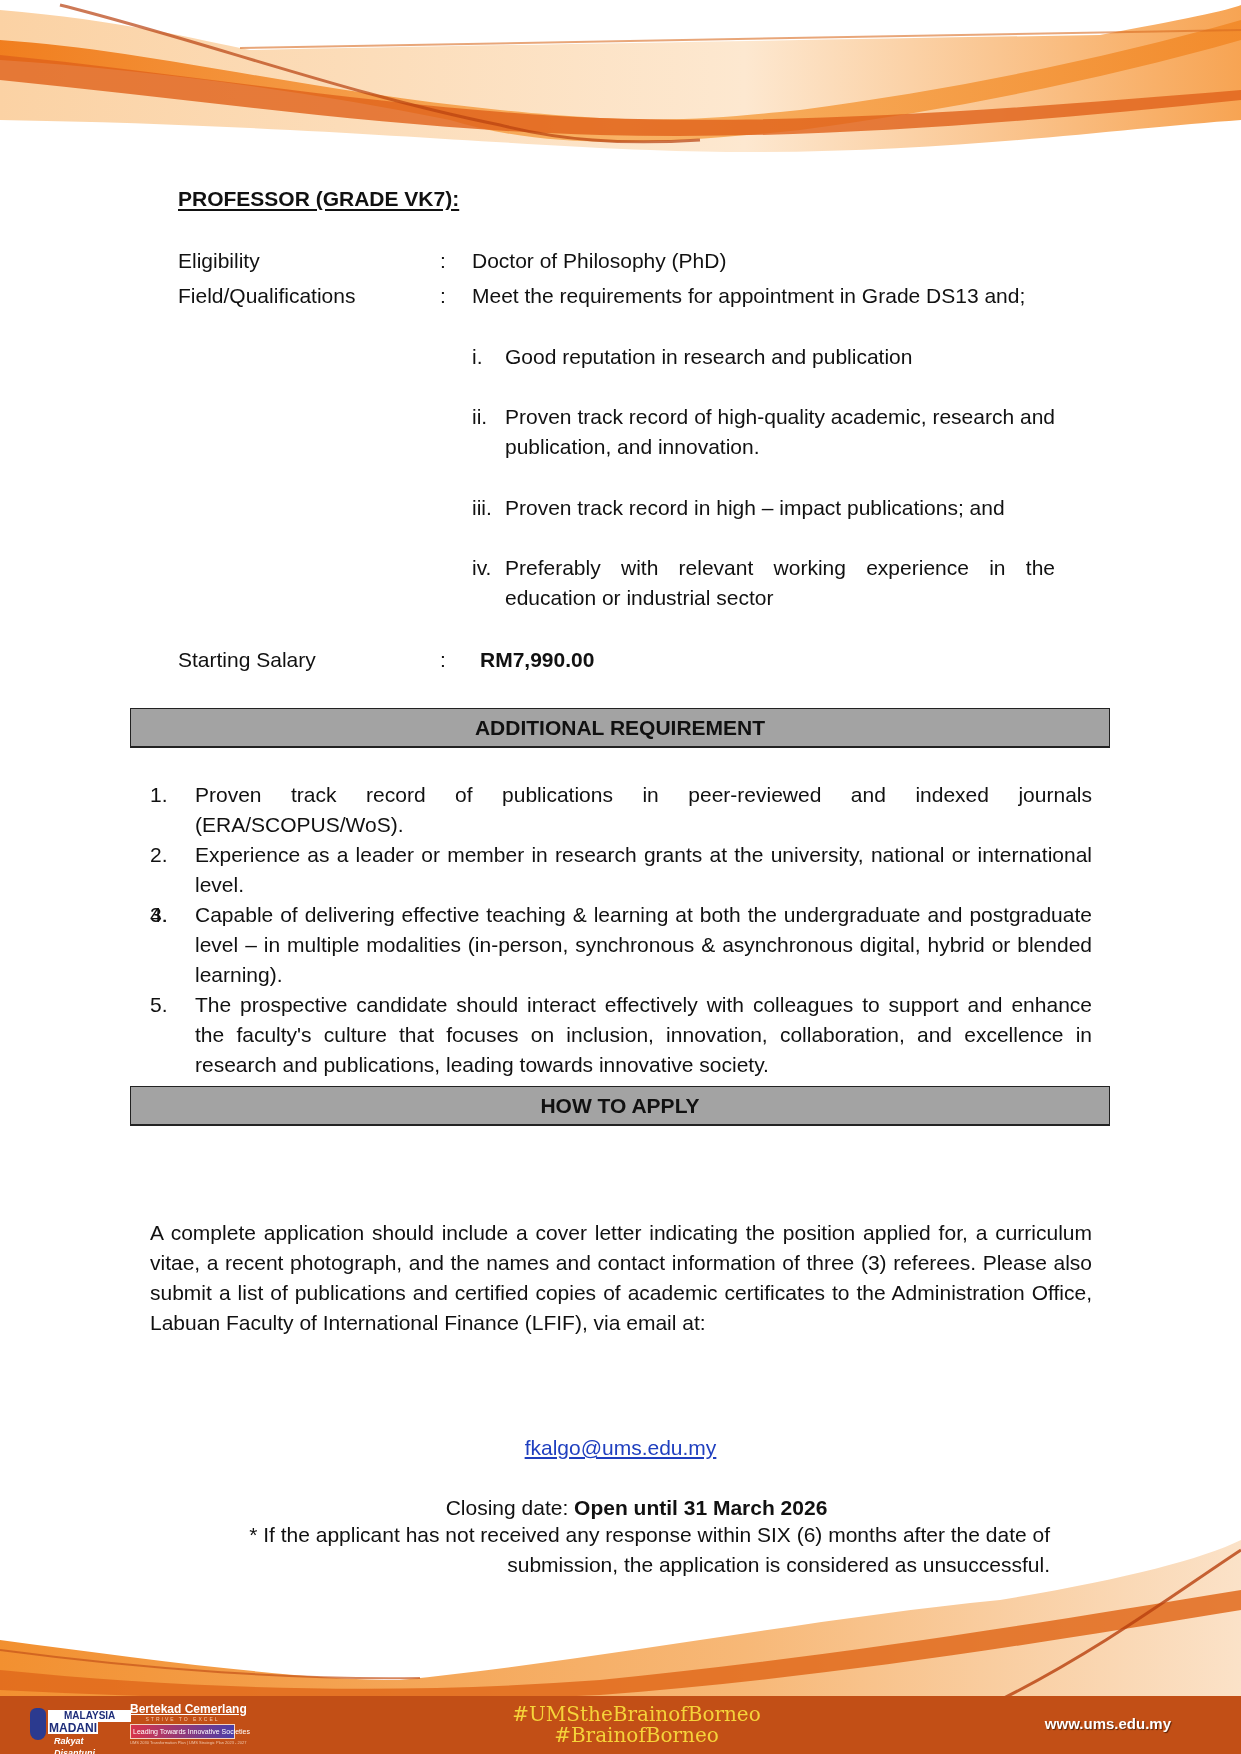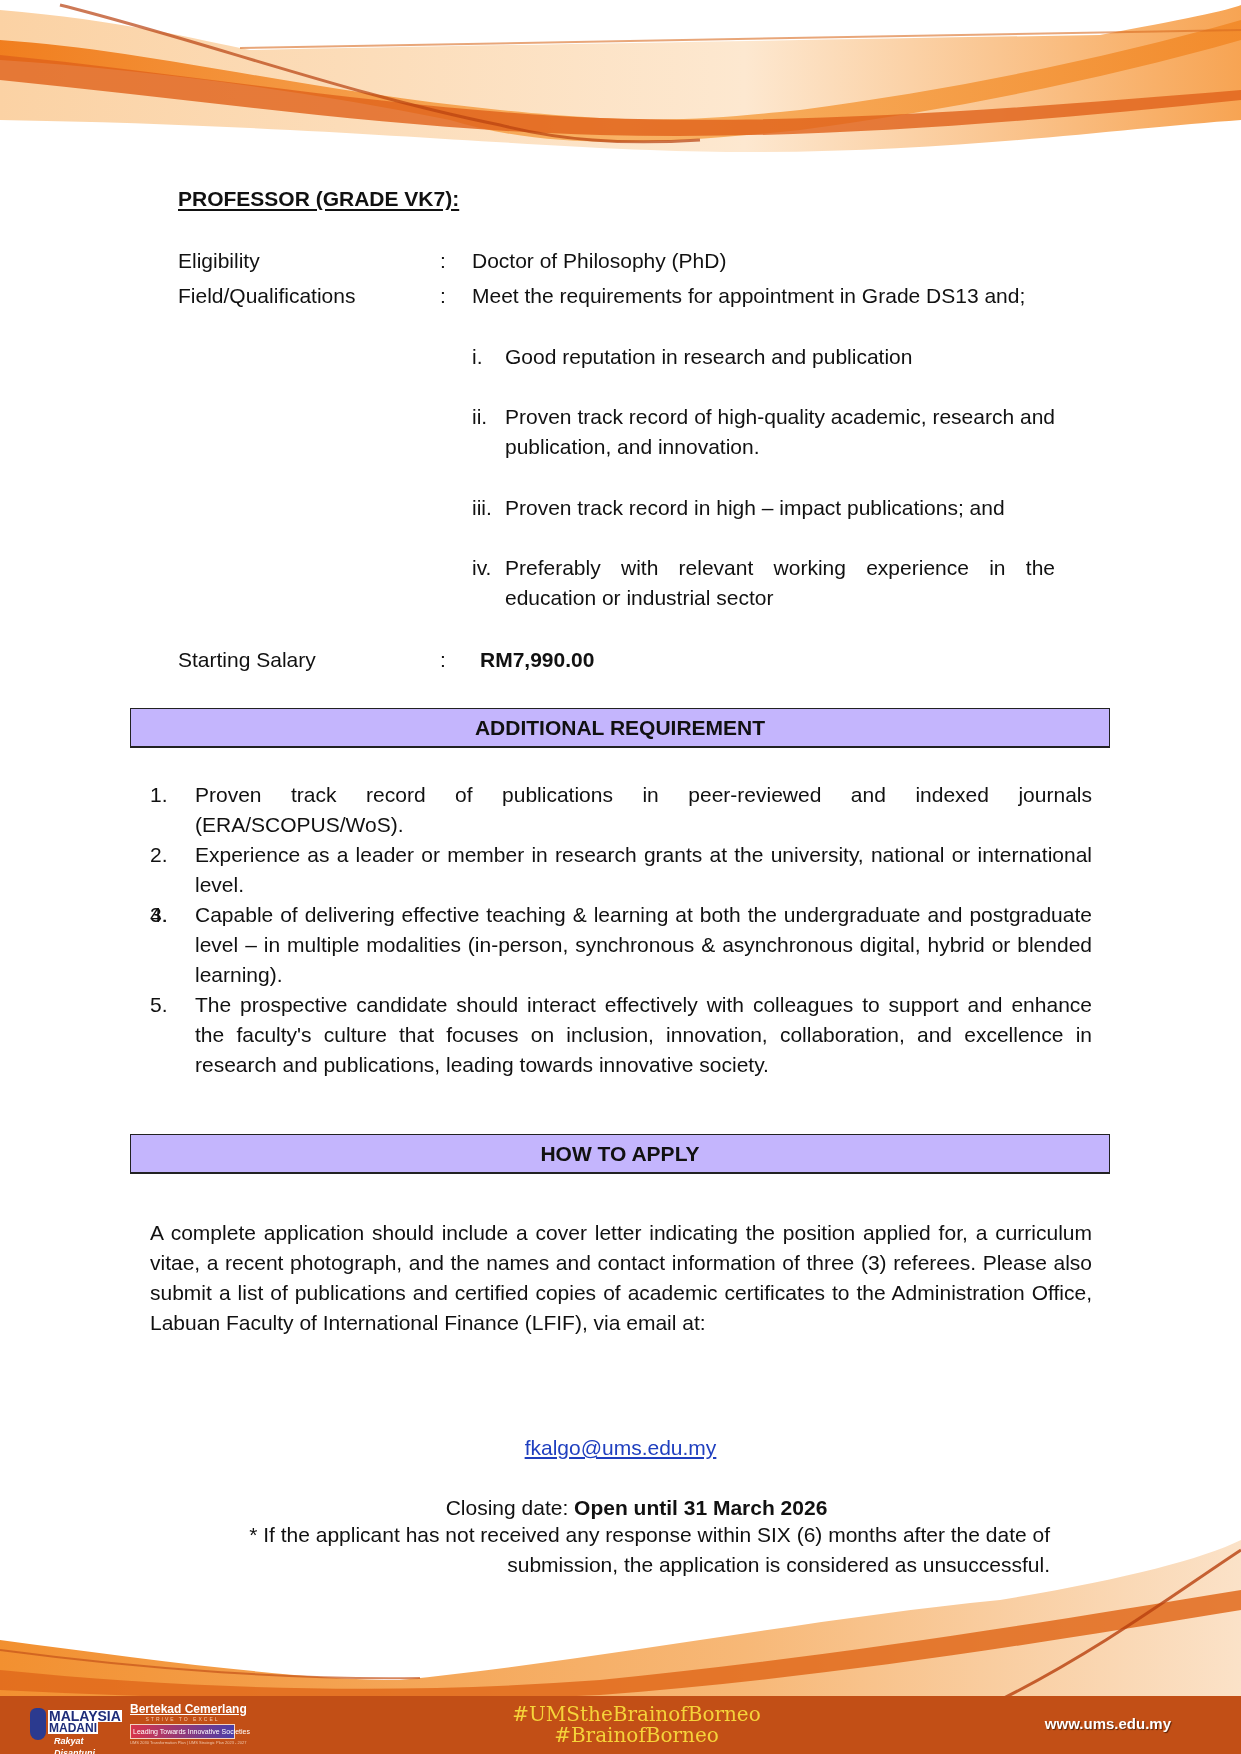--- a/index.html
+++ b/index.html
@@ -21,21 +21,21 @@
   .row .lbl { position: absolute; left: 0; white-space: nowrap; }
   .row .colon { position: absolute; left: 262px; }
   .row .val { position: absolute; left: 294px; white-space: nowrap; }
   .roman {
     position: absolute; left: 472px; width: 612px; font-size: 21px; line-height: 30px;
   }
   .roman .num { position: absolute; left: 0; }
   .roman .txt { position: absolute; left: 33px; width: 550px; text-align: justify; text-align-last: left; }
   .section-box {
     position: absolute; left: 130px; width: 980px; height: 40px;
-    background: #c4b5fd; border: 1px solid #222; border-bottom: 2px solid #222;
+    background: #a3a3a3; border: 1px solid #222; border-bottom: 2px solid #222;
     box-sizing: border-box; text-align: center;
     font-size: 21px; font-weight: bold; line-height: 37px;
   }
   .numlist { position: absolute; left: 150px; width: 942px; font-size: 21px; line-height: 30px; }
   .numlist .item { position: relative; padding-left: 45px; text-align: justify; }
   .numlist .item .n { position: absolute; left: 0; top: 0; }
   .para {
     position: absolute; left: 150px; width: 942px; font-size: 21px; line-height: 30px;
     text-align: justify;
   }
@@ -47,21 +47,21 @@
     background: #c24f16;
   }
   .logo-madani {
     position: absolute; left: 30px; top: 8px; width: 72px; height: 42px;
     color: #fff; font-weight: bold; font-size: 11px; line-height: 12px;
   }
   .logo-madani .shield {
     position: absolute; left: 0; top: 4px; width: 16px; height: 32px;
     background: #2b3a8f; border-radius: 8px 8px 10px 10px;
   }
-  .logo-madani .t1 { position: absolute; left: 18px; top: 6px; color:#1e2d7a; background:#fff; padding:0 1px; font-size: 14px;}
+  .logo-madani .t1 { position: absolute; left: 18px; top: 6px; color:#1e2d7a; background:#fff; padding:0 16px; font-size: 10px;}
   .logo-madani .t2 { position: absolute; left: 18px; top: 18px; color:#1e2d7a; background:#fff; padding:0 1px; font-size: 12px;}
   .logo-madani .t3 { position: absolute; left: 24px; top: 31px; font-style: italic; font-size: 9px; color:#fff;}
   .logo-bertekad {
     position: absolute; left: 130px; top: 6px; width: 105px; height: 46px;
   }
   .logo-bertekad .t1 { color:#fff; font-weight:bold; font-size: 12px; text-decoration: underline; white-space: nowrap; }
   .logo-bertekad .t2 { color:#f6c9a9; font-size: 5px; letter-spacing: 2px; text-align:center; }
   .logo-bertekad .t3 {
     margin-top: 2px; background: linear-gradient(90deg,#d8344a,#4a3ea8); color:#fff;
     font-size: 7px; padding: 3px 2px; white-space: nowrap; border: 1px solid #f3d3c0;
@@ -167,21 +167,21 @@
     <div class="item">
       <span class="n">4.</span>
       <span>Capable of delivering effective teaching &amp; learning at both the undergraduate and postgraduate level – in multiple modalities (in-person, synchronous &amp; asynchronous digital, hybrid or blended learning).</span>
     </div>
     <div class="item">
       <span class="n">5.</span>
       <span>The prospective candidate should interact effectively with colleagues to support and enhance the faculty's culture that focuses on inclusion, innovation, collaboration, and excellence in research and publications, leading towards innovative society.</span>
     </div>
   </div>
 
-  <div class="section-box" style="top:1134px;">HOW TO APPLY</div>
+  <div class="section-box" style="top:1086px;">HOW TO APPLY</div>
 
   <div class="para" style="top:1218px;">A complete application should include a cover letter indicating the position applied for, a curriculum vitae, a recent photograph, and the names and contact information of three (3) referees. Please also submit a list of publications and certified copies of academic certificates to the Administration Office, Labuan Faculty of International Finance (LFIF), via email at:</div>
 
   <div class="centerline" style="top:1400px;">
     <a class="email">fkalgo@ums.edu.my</a>
   </div>
 
   <div class="centerline" style="top:1460px;padding-left:16px;">
     <span>Closing date: </span><b>Open until 31 March 2026</b>
   </div>

